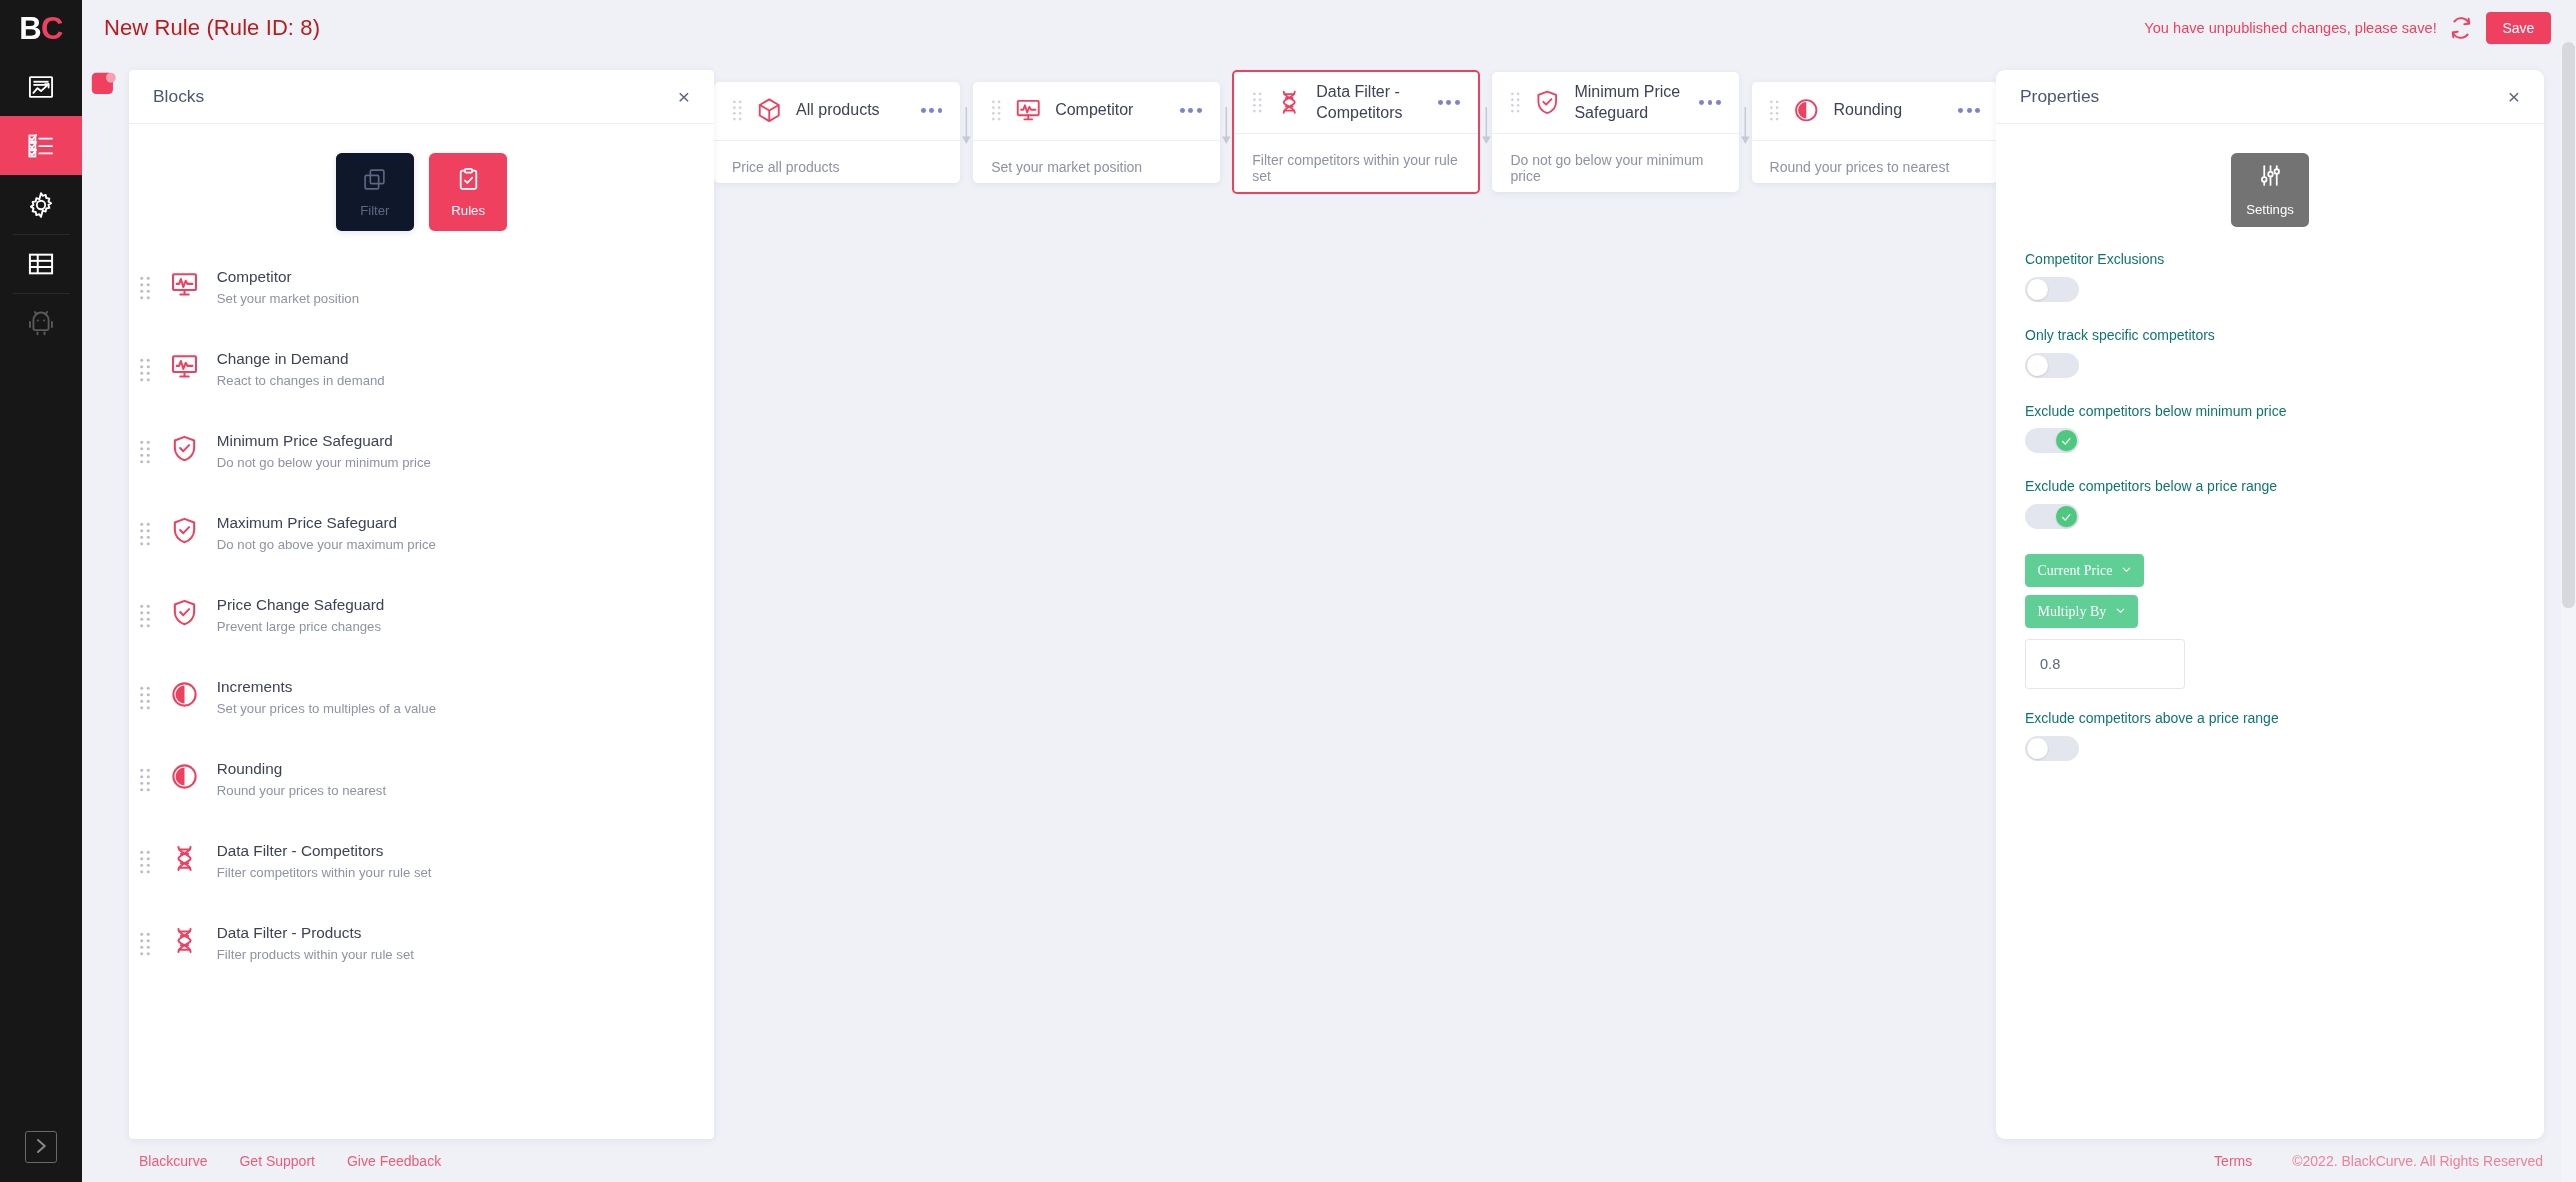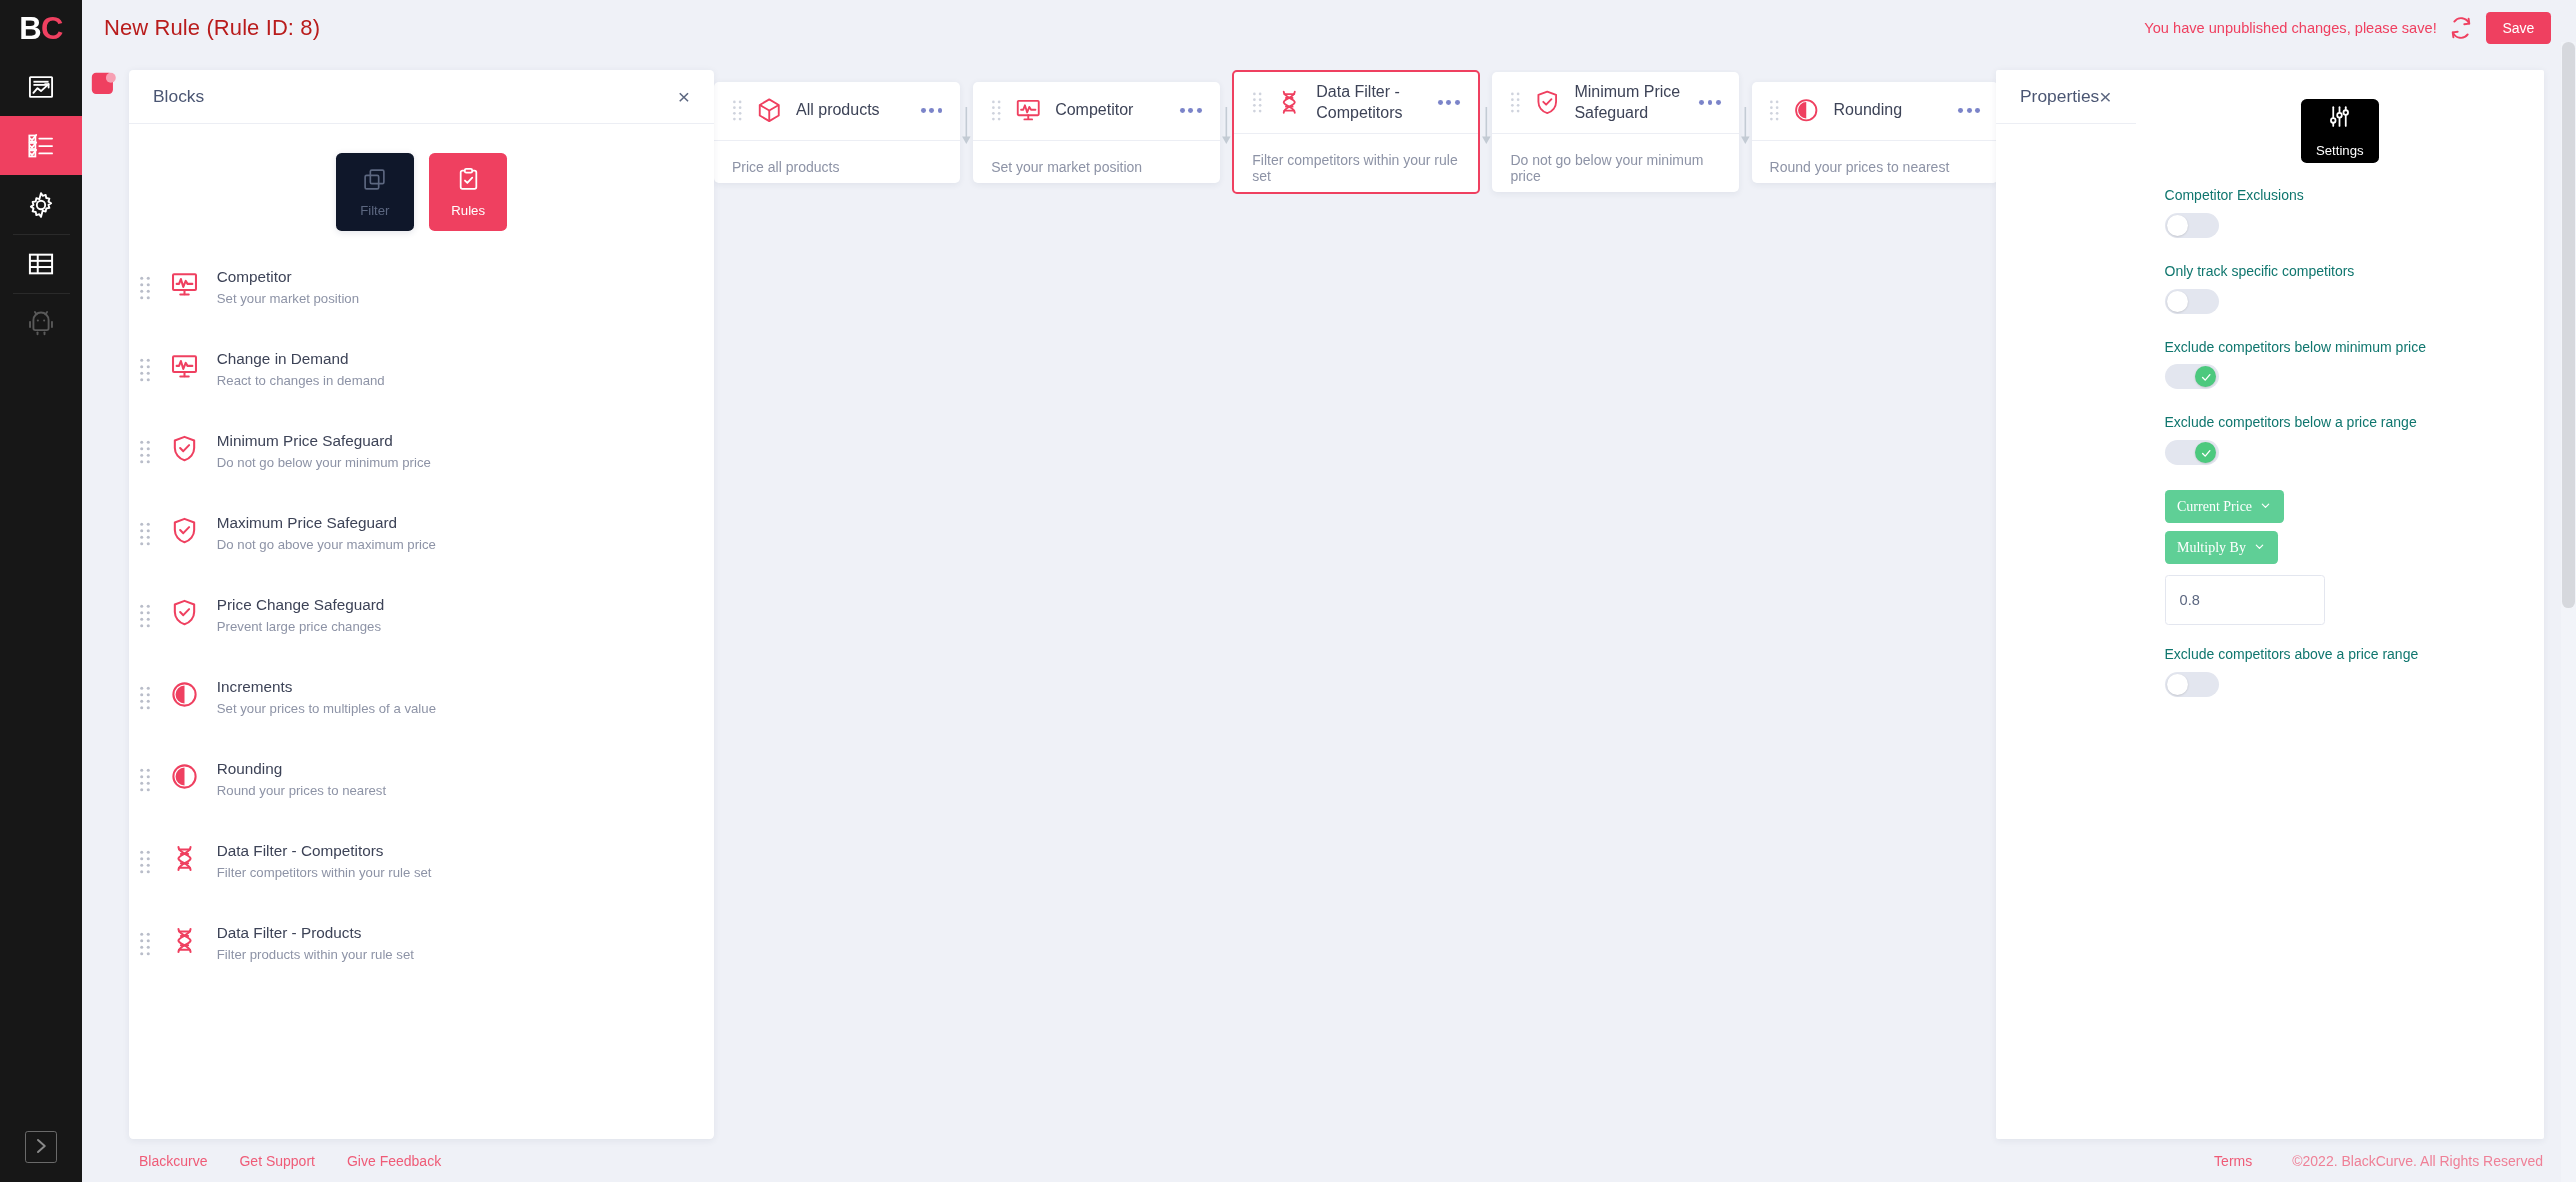--- a/index.html
+++ b/index.html
@@ -134,28 +134,28 @@
   }
   .node-dots { flex: 0 0 auto; display: flex; gap: 3.5px; cursor: pointer; padding-left: 7px; }
   .node-dots i { width: 4.9px; height: 4.9px; border-radius: 50%; background: #7b84c9; display: block; }
   .node-body { padding: 18px 18px 8px 18px; }
   .node-desc { font-size: 14px; color: #8d93a6; }
   .connector { width: 16.7px; height: 50px; display: block; }
 
   
   .props-panel {
     position: absolute; right: 32px; top: 70px; width: 548px; height: 1069px;
-    background: #fff; border-radius: 2px; z-index: 20;
+    background: #fff; border-radius: 9px; z-index: 20;
     box-shadow: 0 1.4px 7px rgba(40,50,90,0.07);
-    display: flex; flex-direction: row; overflow: hidden;
+    display: flex; flex-direction: column; overflow: hidden;
   }
   .props-body { flex: 1; padding: 0 29px; overflow: hidden; }
   .settings-wrap { display: flex; justify-content: center; padding: 29px 0 24px 0; }
   .settings-card {
-    width: 78px; height: 64px; border-radius: 5.6px; background: #000000;
+    width: 78px; height: 74px; border-radius: 5.6px; background: #737373;
     display: flex; flex-direction: column; align-items: center; justify-content: center;
     gap: 12px; cursor: pointer;
   }
   .settings-card svg { width: 25px; height: 25px; }
   .settings-card .tab-label { color: #fff; }
 
   .prop-label { font-size: 14px; color: #0f766e; margin-bottom: 9.8px; }
   .prop-group { margin-bottom: 25px; }
   .toggle {
     width: 54px; height: 25px; border-radius: 12.5px; background: #e3e6ef;

